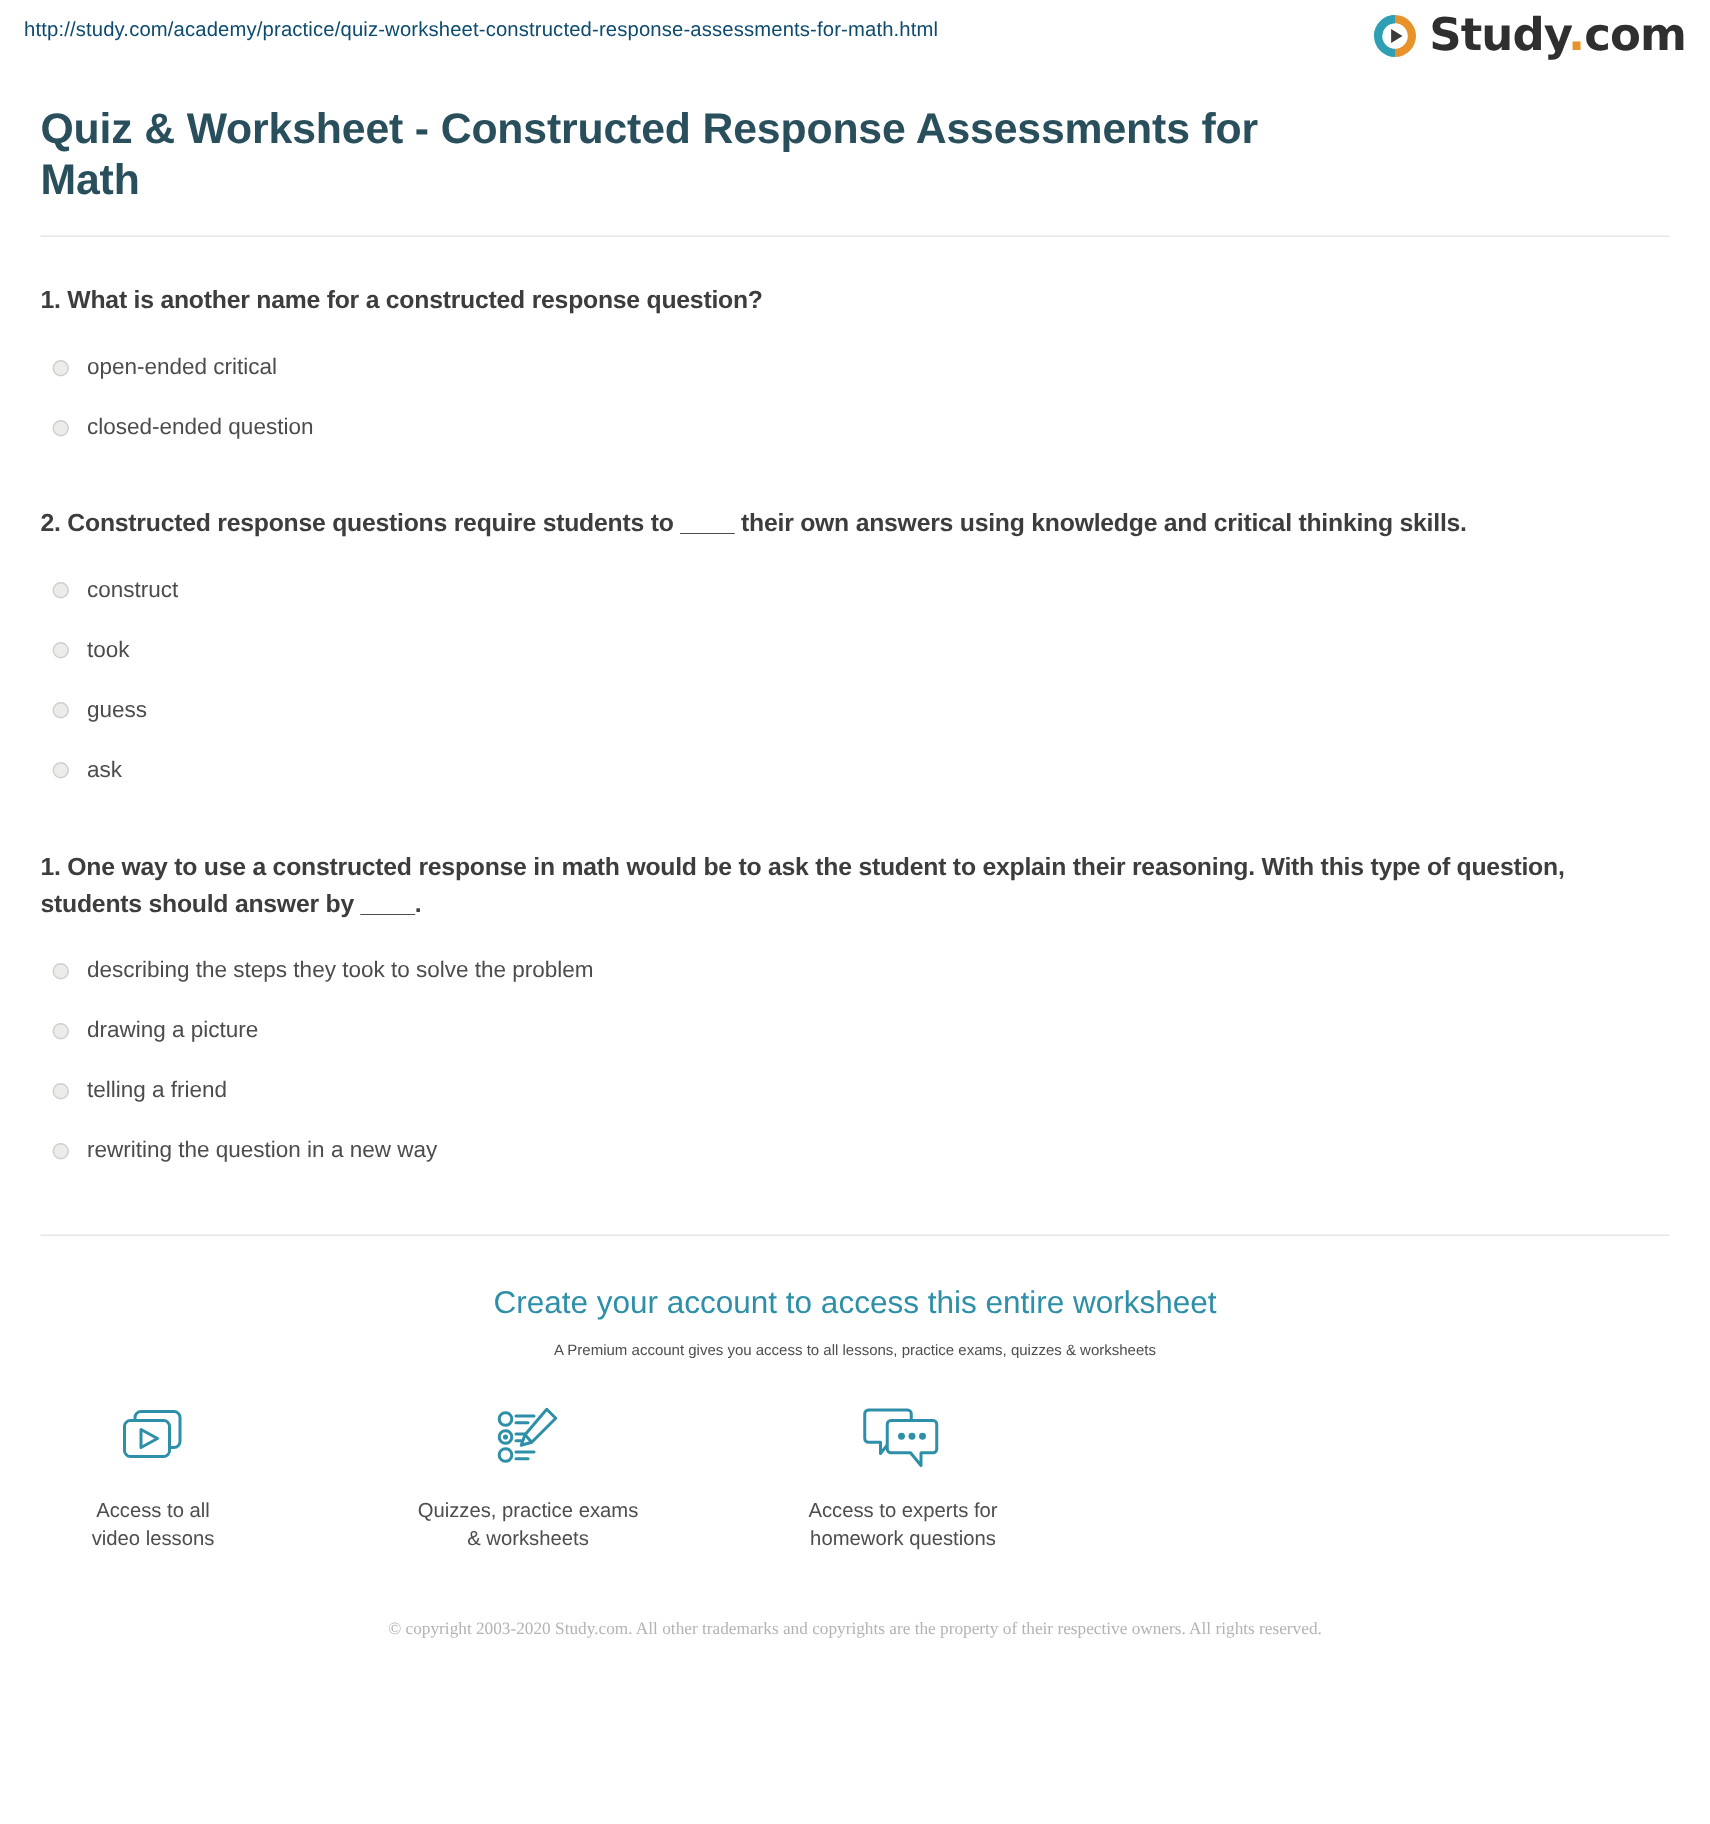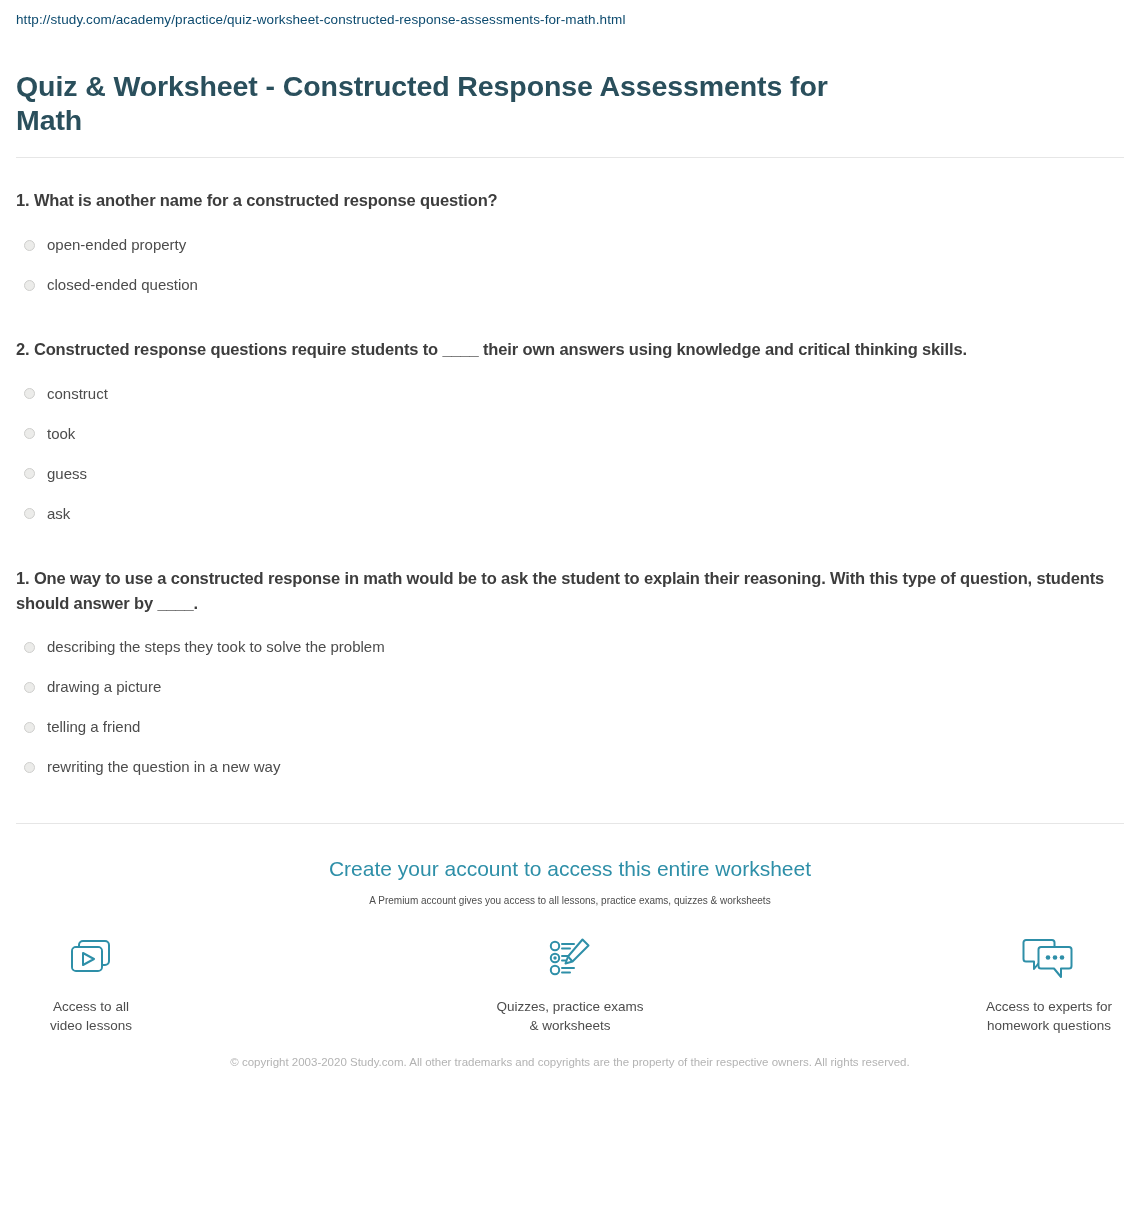--- a/index.html
+++ b/index.html
@@ -45,21 +45,21 @@
     font-weight: 700;
     letter-spacing: -0.6px;
     color: #2f2f2f;
     line-height: 1;
     font-family: "DejaVu Sans", sans-serif;
   }
   .brand-dot { color: #e8922a; }
 
   
   .content {
-    padding: 0 16px;
+    padding: 0 27px;
   }
   .quiz-title {
     font-size: 28.5px;
     font-weight: 700;
     color: #2a4f5c;
     line-height: 1.18;
     margin: 12px 0 0 0;
     max-width: 880px;
     letter-spacing: -0.1px;
   }
@@ -115,67 +115,79 @@
   }
   .cta-sub {
     font-size: 10px;
     color: #4d4d4d;
     margin: 10px 0 0 0;
     line-height: 1.3;
   }
 
   .features {
     display: flex;
-    justify-content: space-between;
+    justify-content: flex-start;
+    gap: 100px;
     margin-top: 26px;
   }
   .feature {
     width: 150px;
     display: flex;
     flex-direction: column;
     align-items: center;
   }
   .feature-icon { height: 52px; display: flex; align-items: center; justify-content: center; }
   .feature-caption {
     margin-top: 12px;
     font-size: 13.5px;
     color: #4d4d4d;
     line-height: 1.45;
     text-align: center;
     white-space: pre-line;
   }
 
   .copyright {
-    margin: 18px auto 0 auto;
+    margin: 42px auto 0 auto;
     width: 720px;
     text-align: center;
     font-size: 11.5px;
     color: #b3b3b3;
     line-height: 1.5;
+    font-family: Liberation Serif, serif;
   }
 </style>
 </head>
 <body>
 
 <div class="page-header">
   <div class="url-text">http://study.com/academy/practice/quiz-worksheet-constructed-response-assessments-for-math.html</div>
 
+  <div class="brand-logo">
+    <svg class="brand-mark" viewBox="0 0 32 32">
+      <path d="M16 2 A14 14 0 0 1 16 30 L16 24.5 A8.5 8.5 0 0 0 16 7.5 Z" fill="#e8922a"></path>
+      <path d="M16 2 A14 14 0 0 0 16 30 L16 24.5 A8.5 8.5 0 0 1 16 7.5 Z" fill="#2e9fb5"></path>
+      <path d="M2 16 A14 14 0 0 1 16 2 L16 7.5 A8.5 8.5 0 0 0 7.5 16 Z" fill="#2e9fb5"></path>
+      <circle cx="16" cy="16" r="8.2" fill="#ffffff"></circle>
+      <polygon points="13.4,11.4 21,16 13.4,20.6" fill="#3a3a3a"></polygon>
+    </svg>
+    <div class="brand-word"><span>Study</span><span class="brand-dot">.</span><span>com</span></div>
+  </div>
 </div>
 
 <div class="content">
 
   <h1 class="quiz-title">Quiz &amp; Worksheet - Constructed Response Assessments for Math</h1>
   <hr class="rule rule-title">
 
   <div class="question-block">
     <p class="question-text">1. What is another name for a constructed response question?</p>
     <ul class="answers">
       <li class="answer-row">
         <span class="radio-mark"></span>
-        <span class="answer-label">open-ended property</span>
+        <span class="answer-label">open-ended critical</span>
       </li>
       <li class="answer-row">
         <span class="radio-mark"></span>
         <span class="answer-label">closed-ended question</span>
       </li>
     </ul>
   </div>
 
   <div class="question-block">
     <p class="question-text">2. Constructed response questions require students to ____ their own answers using knowledge and critical thinking skills.</p>

